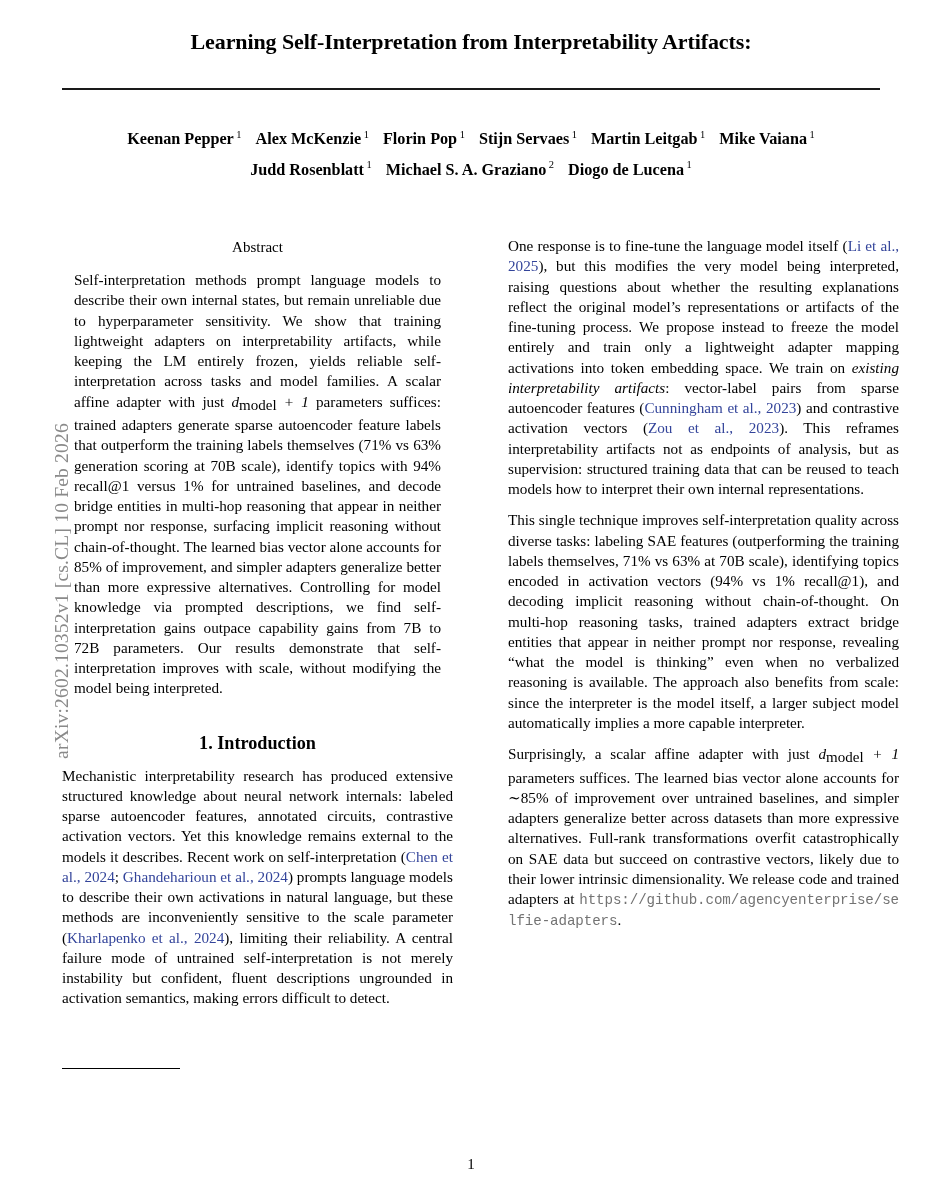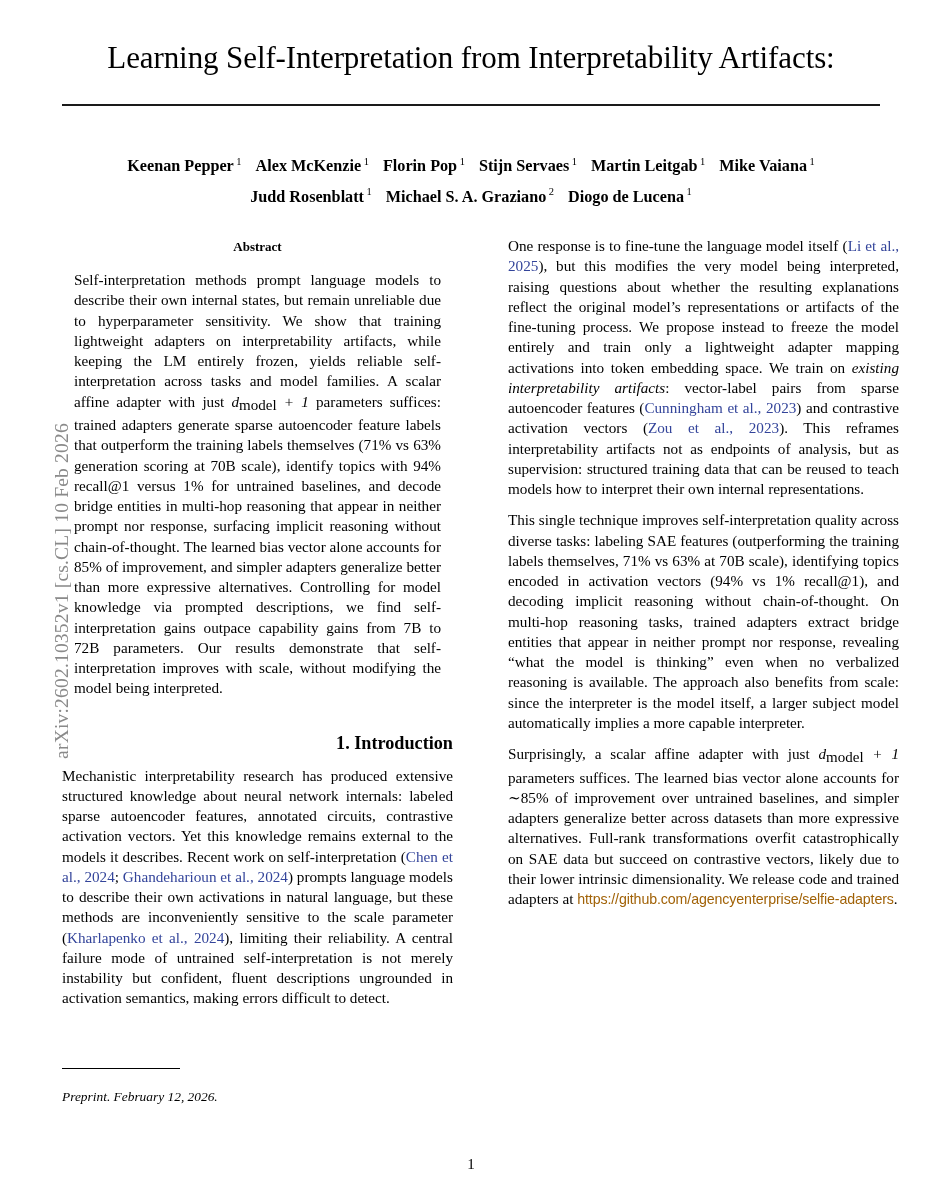--- a/index.html
+++ b/index.html
@@ -38,39 +38,39 @@
     top: 0;
     width: 818px;
     height: 1200px;
   }
 
   #title-block {
     padding-top: 26px;
     text-align: center;
   }
   .paper-title {
-    font-size: 31px;
-    font-weight: normal;
+    font-size: 22px;
+    font-weight: bold;
     line-height: 32px;
     letter-spacing: -0.1px;
-    margin: 16px;
+    margin: 0;
   }
   .title-line2 { display: block; }
 
   #title-rule {
     margin-top: 30px;
     border-top: 2.2px solid #1a1a1a;
     width: 100%;
     height: 0;
   }
 
   
   #authors {
     text-align: center;
-    margin-top: 43px;
+    margin-top: 32px;
     font-size: 16.2px;
     font-weight: bold;
     line-height: 25px;
   }
   #authors .author {
     white-space: nowrap;
     margin: 0 7px;
   }
   #authors sup {
     font-size: 10.5px;
@@ -95,50 +95,50 @@
     line-height: 20.25px;
     text-align: justify;
     text-justify: inter-word;
     hyphens: none;
   }
   .col-left  { left: 0; }
   .col-right { left: 446px; }
 
   .abstract-head {
     text-align: center;
-    font-size: 13px;
-    font-weight: bold;
+    font-size: 15px;
+    font-weight: normal;
     margin: 0 0 12px 0;
     line-height: 22px;
   }
   .abstract-body {
     margin: 0;
     padding: 0 12px;
     text-align: justify;
   }
 
   p.para {
     margin: 0 0 11px 0;
     text-align: justify;
   }
   p.para.tight { margin-bottom: 0; }
 
   h2.section-head {
     font-size: 18.2px;
     font-weight: bold;
     margin: 0 0 12px 0;
     line-height: 22px;
-    text-align: right;
+    text-align: center;
   }
 
   .cite { color: #33449a; }
   .ital { font-style: italic; }
   .mono {
-    font-family: Liberation Sans, sans-serif;
-    color: #a16207;
+    font-family: Liberation Mono, monospace;
+    color: #737373;
     font-size: 14.2px;
     letter-spacing: -0.1px;
     word-break: break-all;
   }
   .dmodel { font-style: italic; }
   .dmodel sub {
     font-style: normal;
     font-size: 15px;
     vertical-align: -0.22em;
   }
@@ -220,18 +220,17 @@
 
       <p class="para">This single technique improves self-interpretation quality across diverse tasks: labeling SAE features (outperforming the training labels themselves, 71% vs 63% at 70B scale), identifying topics encoded in activation vectors (94% vs 1% recall@1), and decoding implicit reasoning without chain-of-thought. On multi-hop reasoning tasks, trained adapters extract bridge entities that appear in neither prompt nor response, revealing “what the model is thinking” even when no verbalized reasoning is available. The approach also benefits from scale: since the interpreter is the model itself, a larger subject model automatically implies a more capable interpreter.</p>
 
       <p class="para tight"><span>Surprisingly, a scalar affine adapter with just </span><span class="dmodel"><span>d</span><sub>model</sub><span> + 1</span></span><span> parameters suffices. The learned bias vector alone accounts for ∼85% of improvement over untrained baselines, and simpler adapters generalize better across datasets than more expressive alternatives. Full-rank transformations overfit catastrophically on SAE data but succeed on contrastive vectors, likely due to their lower intrinsic dimensionality. We release code and trained adapters at </span><span class="mono">https://github.com/agencyenterprise/selfie-adapters</span><span>.</span></p>
 
     </div>
   </div>
 
   <div id="footnote-area">
     <div id="footnote-rule"></div>
-    <p class="footnote-text preprint-line">Preprint. February 12, 2026.</p>
   </div>
 
   <div id="page-number">1</div>
 
 </div>
 
 </body></html>

